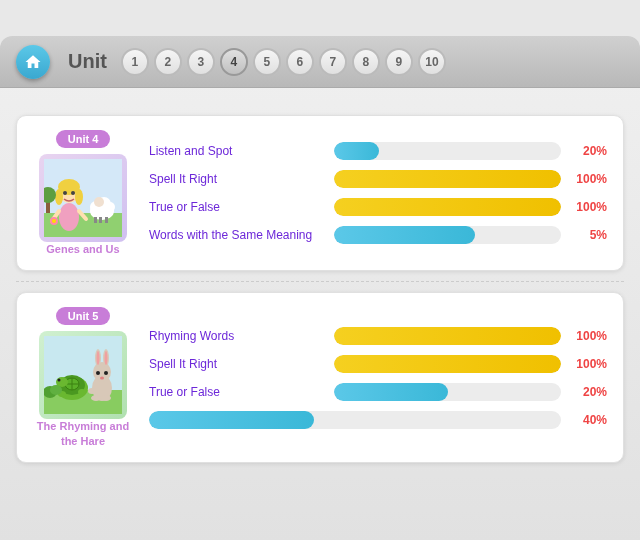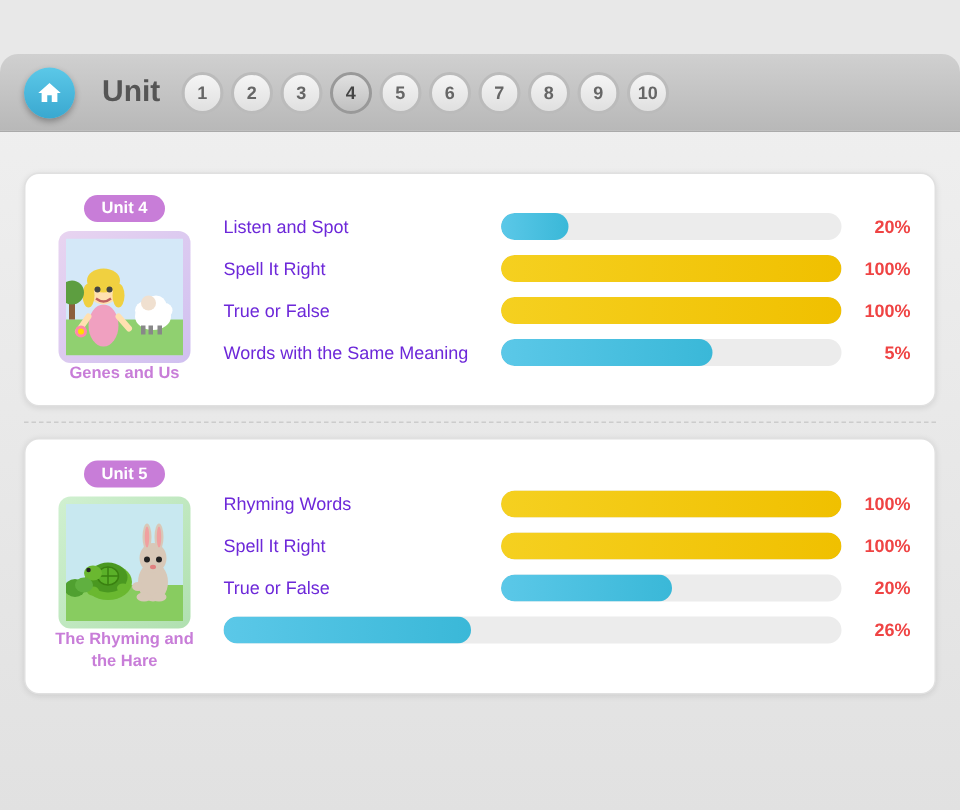--- a/index.html
+++ b/index.html
@@ -416,19 +416,19 @@
           <div class="progress-bar-container">
             <div class="progress-bar-blue" style="width:50%"></div>
           </div>
           <span class="progress-pct">20%</span>
         </div>
 
         <div class="progress-row">
           <div class="progress-bar-container">
             <div class="progress-bar-blue" style="width:40%"></div>
           </div>
-          <span class="progress-pct">26%</span>
+          <span class="progress-pct">40%</span>
         </div>
       </div>
     </div>
 
   </div>
 </div>
 
 </body></html>

